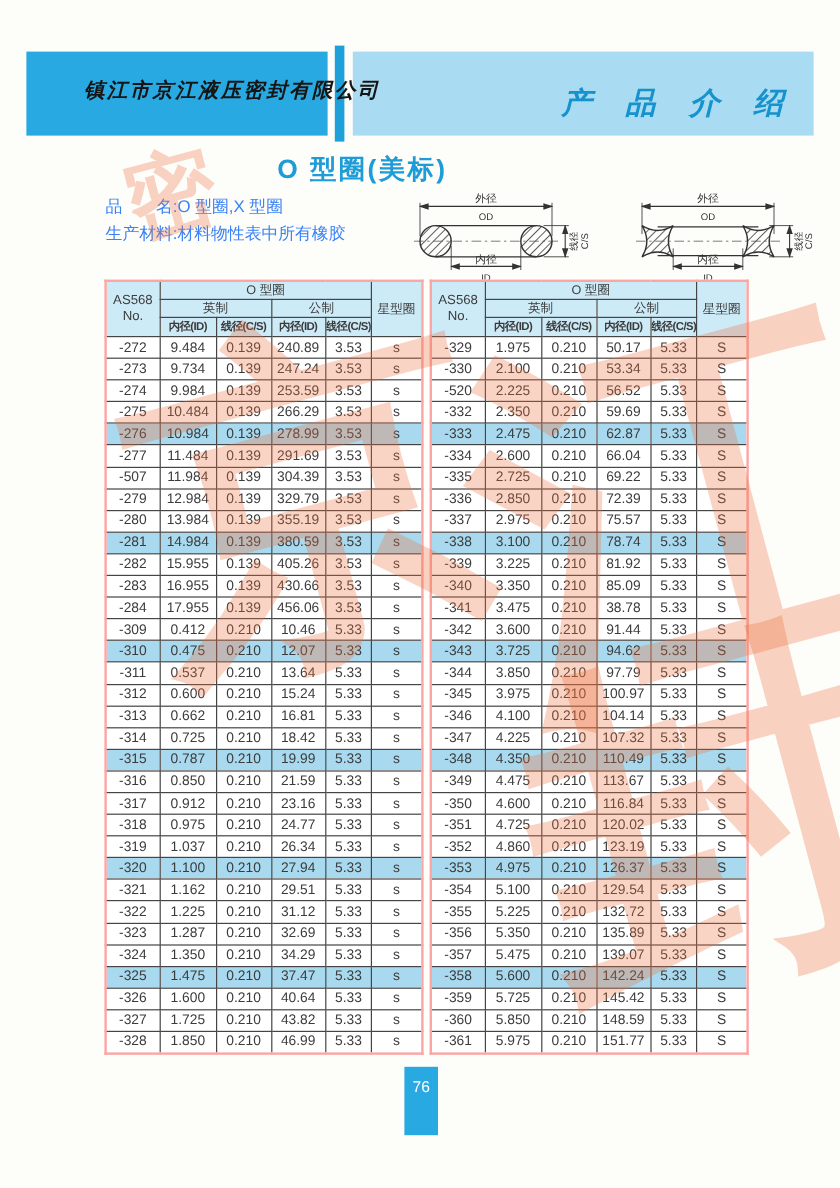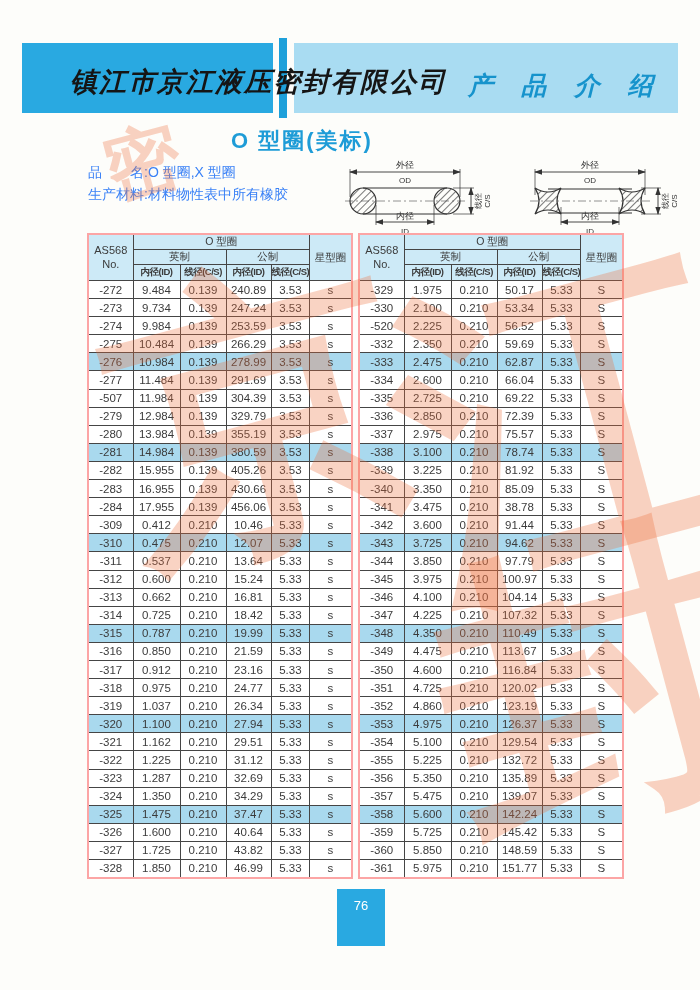--- a/index.html
+++ b/index.html
@@ -10,21 +10,21 @@
     color:#3b3b3b;
   }
   .abs{position:absolute;}
   
   .hdr-dark{left:22px;top:43px;width:251px;height:70px;background:#29a9e1;}
   .hdr-bar{left:279px;top:38px;width:8px;height:80px;background:#1ea0da;}
   .hdr-light{left:294px;top:43px;width:384px;height:70px;background:#a9dcf2;}
   .company{
     left:70px;top:64px;width:260px;z-index:3;
     font-family:"Liberation Serif","DejaVu Serif",serif;
-    font-size:27px;font-weight:bold;font-style:italic;
+    font-size:17px;font-weight:bold;font-style:italic;
     color:#151515;letter-spacing:2px;white-space:nowrap;
   }
   .section-title{
     left:468px;top:69px;z-index:3;
     font-family:"Liberation Serif","DejaVu Serif",serif;
     font-size:25px;font-weight:bold;font-style:italic;
     color:#1693cc;letter-spacing:11px;white-space:nowrap;
   }
   
   .page-title{
@@ -51,21 +51,21 @@
   .spec-table thead tr.r3 th{height:15px;font-size:9.5px;letter-spacing:-0.5px;font-weight:bold;}
   .spec-table tbody tr{height:18.1px;}
   .spec-table tbody tr.hl td{background:#a9d9ee;}
   .th-no span{display:block;line-height:1.25;font-size:11px;}
   
   .wm{pointer-events:none;z-index:6;color:#ee6f3c;opacity:0.30;
       font-family:"Liberation Serif","DejaVu Serif",serif;font-weight:bold;
       line-height:1;transform:rotate(-15deg);}
   
   .page-num{
-    left:337px;top:889px;width:48px;height:57px;background:#29a9e1;
+    left:337px;top:889px;width:28px;height:57px;background:#29a9e1;
     color:#fff;font-size:13px;text-align:center;line-height:1;
     padding-top:10px;box-sizing:border-box;z-index:4;
   }
   svg text{fill:#333;}
 </style>
 </head>
 <body>
 
 <div>
 

